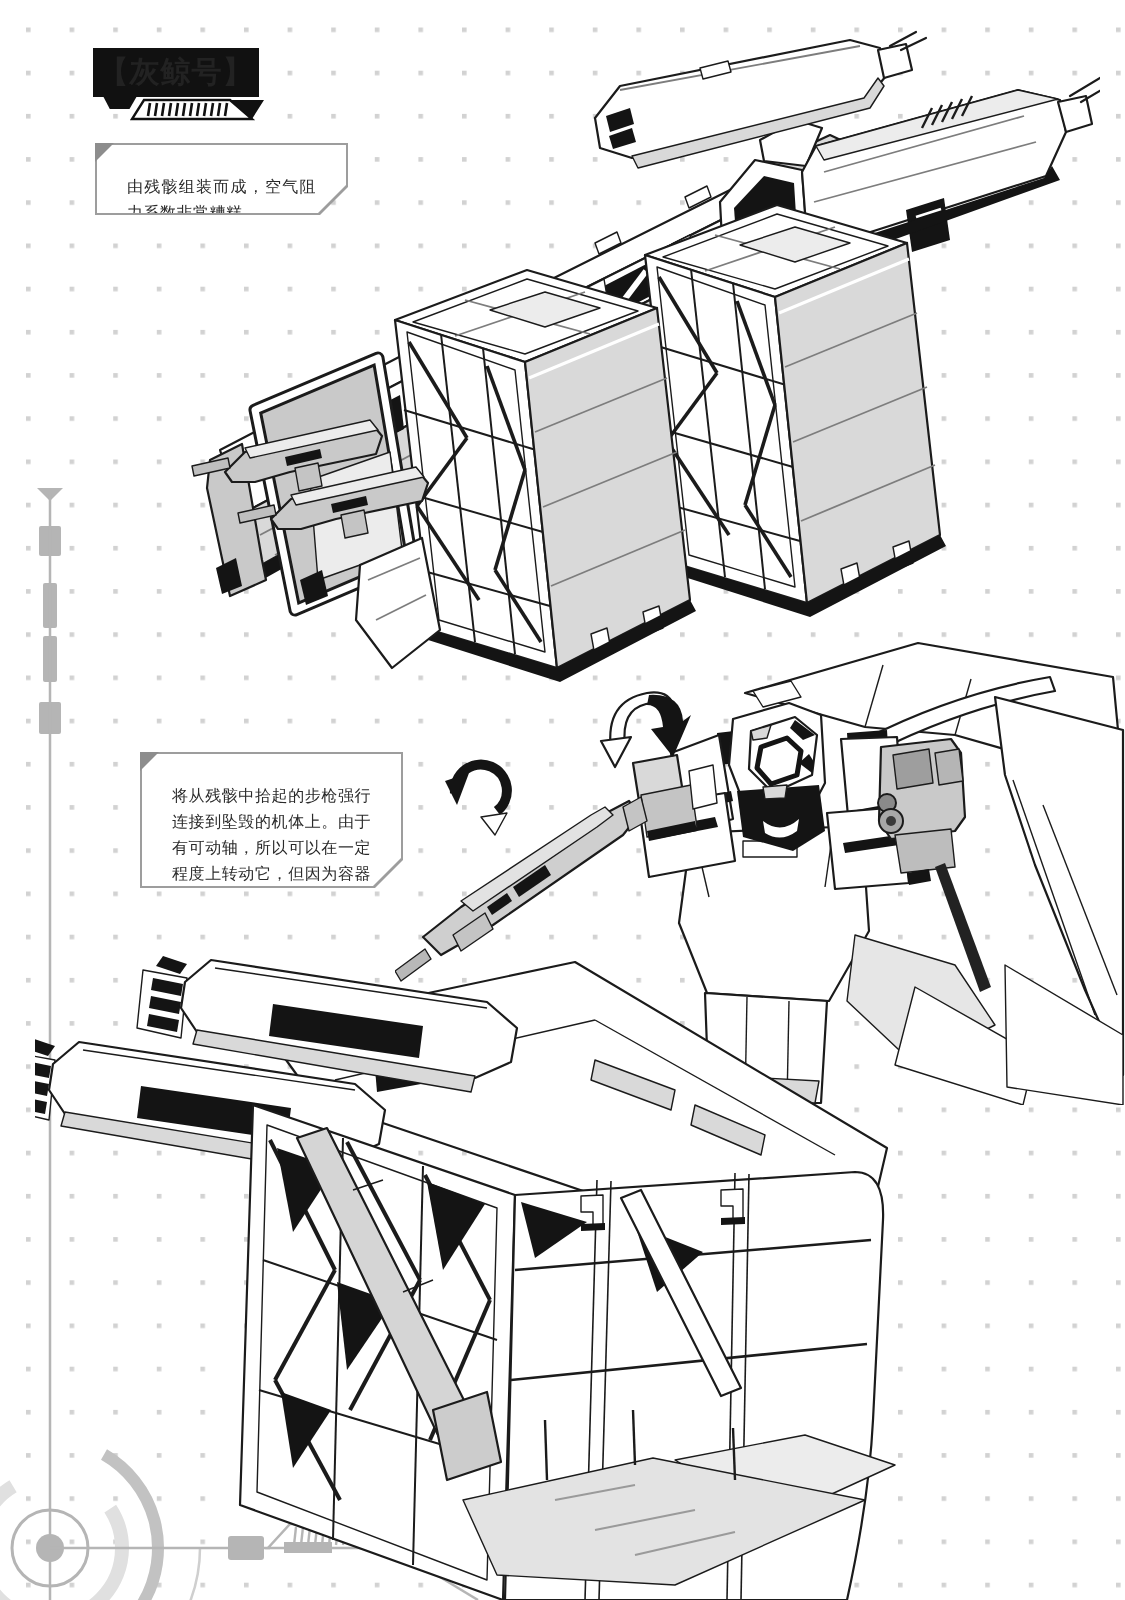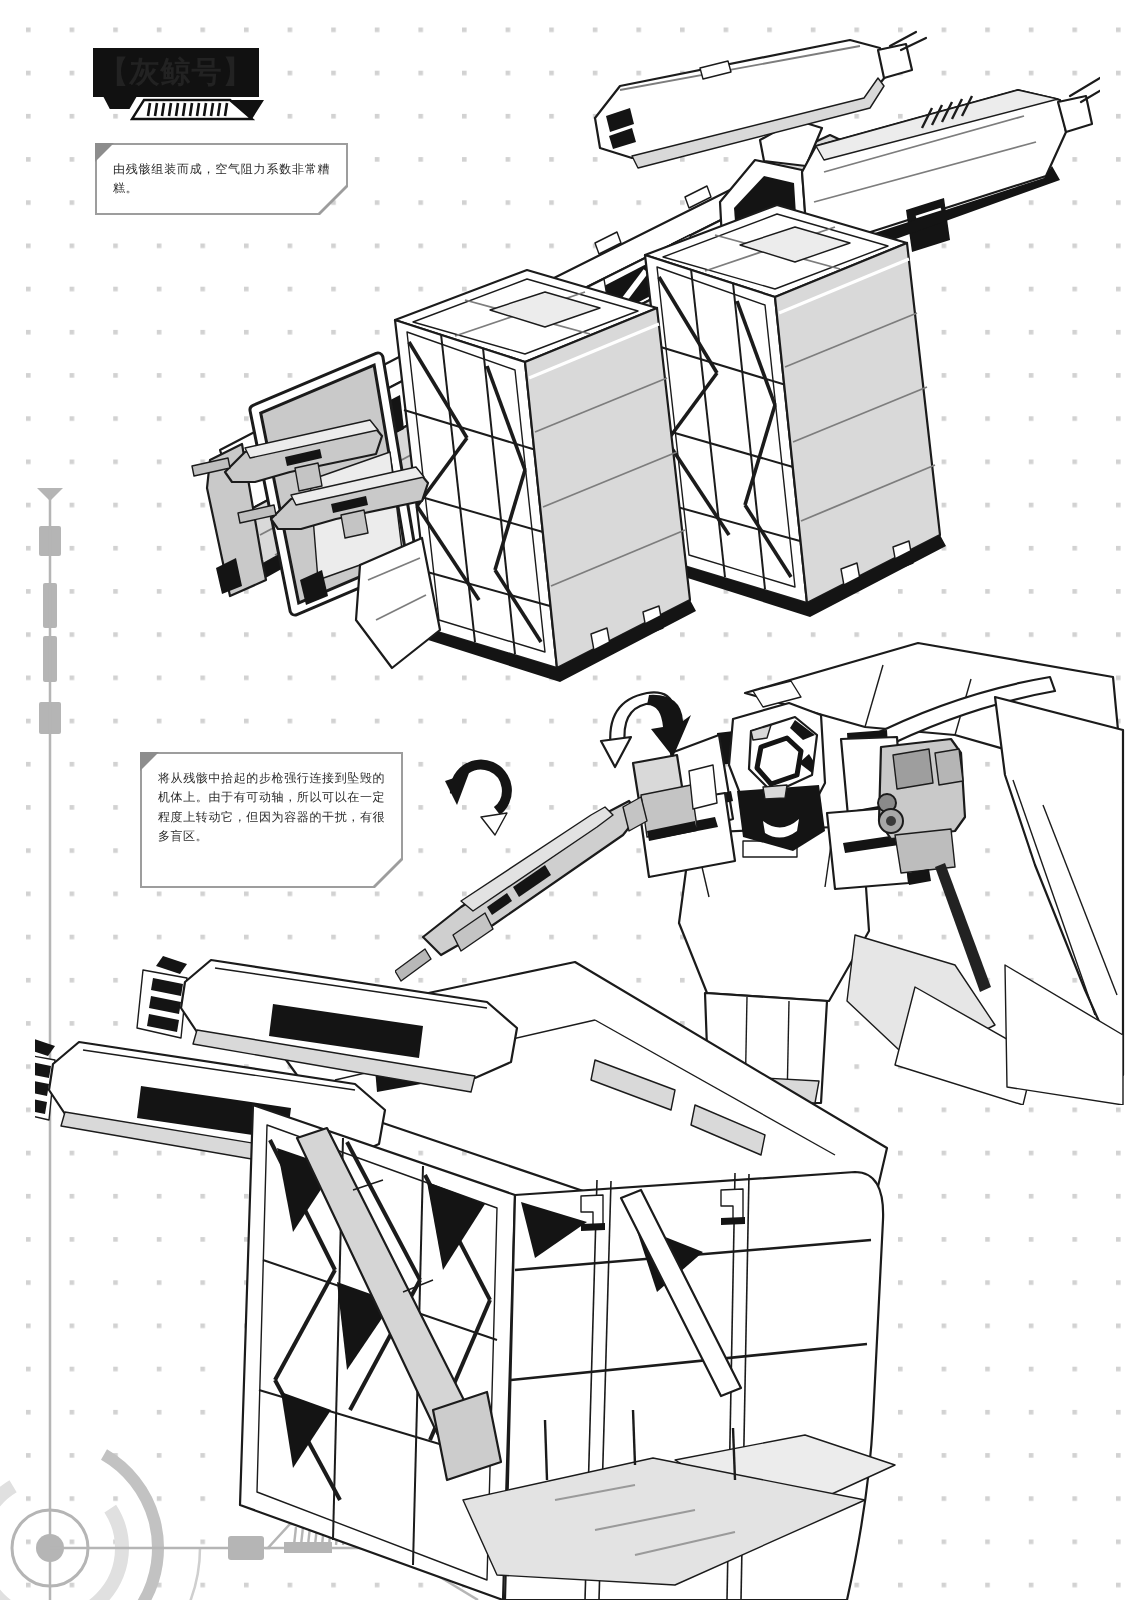--- a/index.html
+++ b/index.html
@@ -12,21 +12,21 @@
 image    color:#fff;display:flex;align-items:center;justify-content:center;
     font-size:30px;font-weight:bold;letter-spacing:1px;z-index:5;}
   .title-tail{position:absolute;left:103px;top:96px;width:34px;height:13px;background:#111;
     clip-path:polygon(0 0,100% 0,78% 100%,20% 100%);z-index:5;}
   
   .callout{position:absolute;z-index:6;background:#9d9d9d;}
   .callout .inner{position:absolute;inset:2px;background:#fff;}
   .callout, .callout .inner{clip-path:polygon(0 0,100% 0,100% calc(100% - 28px),calc(100% - 28px) 100%,0 100%);}
   .callout .fold{position:absolute;left:0;top:0;width:0;height:0;z-index:2;
     border-top:19px solid #8d8d8d;border-right:19px solid transparent;}
-  .callout p{margin:2px;padding:13px 14px;font-size:12px;line-height:1.62;color:#2a2a2a;
+  .callout p{margin:16px;padding:13px 14px;font-size:16px;line-height:1.62;color:#2a2a2a;
     letter-spacing:.5px;text-align:justify;}
   .c1{left:95px;top:143px;width:253px;height:72px;}
   .c2{left:140px;top:752px;width:263px;height:136px;}
   
   .s{stroke:#1b1b1b;stroke-width:2.2;stroke-linejoin:round;stroke-linecap:round;}
   .s1{stroke:#1b1b1b;stroke-width:1.4;stroke-linejoin:round;}
   .sg{stroke:#7d7d7d;stroke-width:1.8;}
   .nf{fill:none;}
   .w{fill:#ffffff;}
   .g1{fill:#ececec;}

